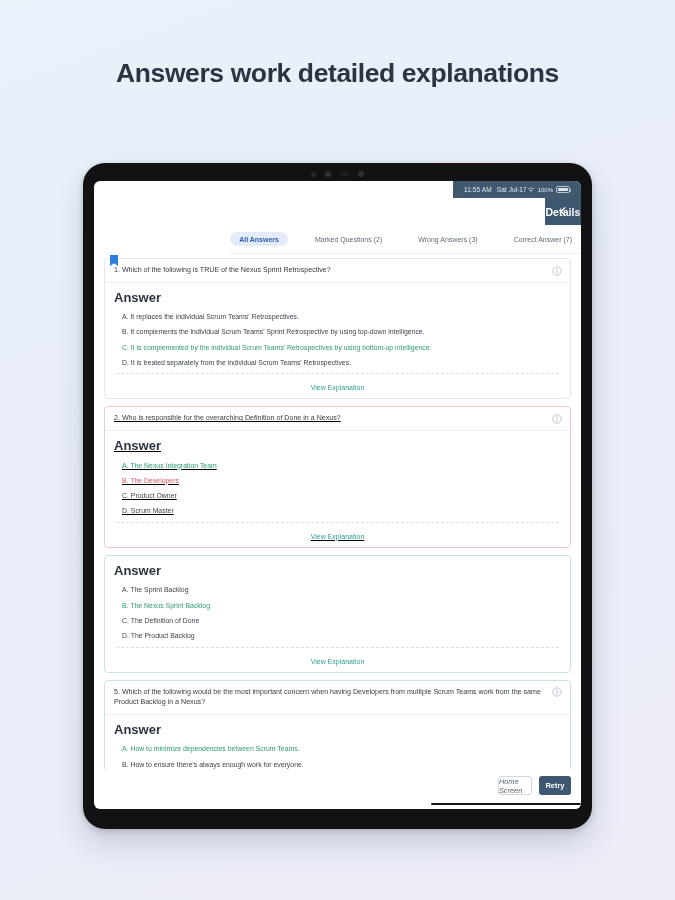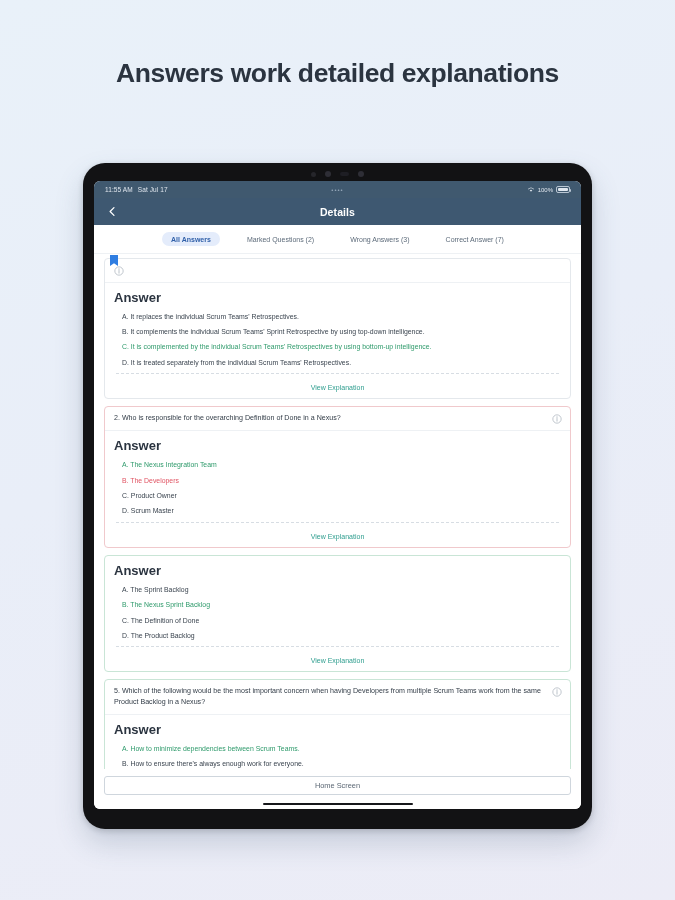--- a/index.html
+++ b/index.html
@@ -43,20 +43,21 @@
   .cam.c2 { width: 6px; height: 6px; background: #2e2e36; }
   .cam.sensor { width: 9px; height: 4px; border-radius: 2px; background: #1e1e24; }
 
   .screen {
     width: 100%; height: 100%;
     background: #ffffff;
     border-radius: 6px;
     overflow: hidden;
     display: flex; flex-direction: column;
     position: relative;
+    align-items: flex-end;
   }
 
   
   .statusbar {
     height: 17px;
     background: #40596f;
     color: #dfe6ee;
     display: flex; align-items: center;
     padding: 0 11px;
     font-size: 6.5px;
@@ -137,21 +138,21 @@
   }
 
   .qcard {
     border: 1px solid #e4e8ec;
     border-radius: 4px;
     background: #fff;
     position: relative;
     flex: 0 0 auto;
   }
   .qcard.neutral { border-color: #e4e8ec; }
-  .qcard.wrong   { border-color: #f0c9cc; }
+  .qcard.wrong   { border-color: #f0c9cc; text-decoration: underline; }
   .qcard.correct { border-color: #c9e5d6; }
 
   .qhead {
     display: flex; align-items: flex-start; gap: 6px;
     padding: 6px 8px 6px 9px;
     border-bottom: 1px solid #eef1f4;
   }
   .qtext {
     font-size: 7.1px; line-height: 1.5;
     color: #323c47; flex: 1 1 auto;
@@ -197,21 +198,21 @@
   }
   .btn {
     flex: 1 1 0;
     height: 19px;
     border-radius: 3px;
     display: flex; align-items: center; justify-content: center;
     font-size: 7.4px;
     cursor: pointer;
   }
   .btn.secondary {
-    background: #ffffff; border: 1px solid #cfd6dd; color: #5a6673;
+    background: #ffffff; border: 1px solid #cfd6dd; color: #5a6673; font-style: italic;
   }
   .btn.primary {
     background: #3e5871; color: #ffffff; font-weight: 700;
   }
   .home-indicator {
     flex: 0 0 auto;
     height: 10px;
     background: #fff;
     display: flex; align-items: center; justify-content: center;
   }
@@ -269,20 +270,21 @@
       <div class="tab">Correct Answer (7)</div>
     </div>
 
     <div class="content">
 
       <div class="qcard neutral">
         <svg class="bookmark" viewBox="0 0 8 11">
           <path d="M0 0h8v11L4 8.2 0 11z" fill="#2f7de1"></path>
         </svg>
         <div class="qhead">
+          <div class="qtext">1. Which of the following is TRUE of the Nexus Sprint Retrospective?</div>
           <svg class="info-icon" viewBox="0 0 12 12">
             <circle cx="6" cy="6" r="5" fill="none" stroke="#b4bcc4" stroke-width="1"></circle>
             <path d="M6 3.3v.9M6 5.4v3.2" stroke="#b4bcc4" stroke-width="1.1" stroke-linecap="round"></path>
           </svg>
         </div>
         <div class="qbody">
           <div class="answer-label">Answer</div>
           <div class="opt">A. It replaces the individual Scrum Teams' Retrospectives.</div>
           <div class="opt">B. It complements the individual Scrum Teams' Sprint Retrospective by using top-down intelligence.</div>
           <div class="opt correct">C. It is complemented by the individual Scrum Teams' Retrospectives by using bottom-up intelligence.</div>
@@ -337,19 +339,20 @@
           <div class="opt">B. How to ensure there's always enough work for everyone.</div>
 
         </div>
 
       </div>
 
     </div>
 
     <div class="footer">
       <div class="btn secondary">Home Screen</div>
+      <div class="btn primary">Retry</div>
     </div>
     <div class="home-indicator">
         <i></i>
       </div>
 
   </div>
 </div>
 
 </body></html>

